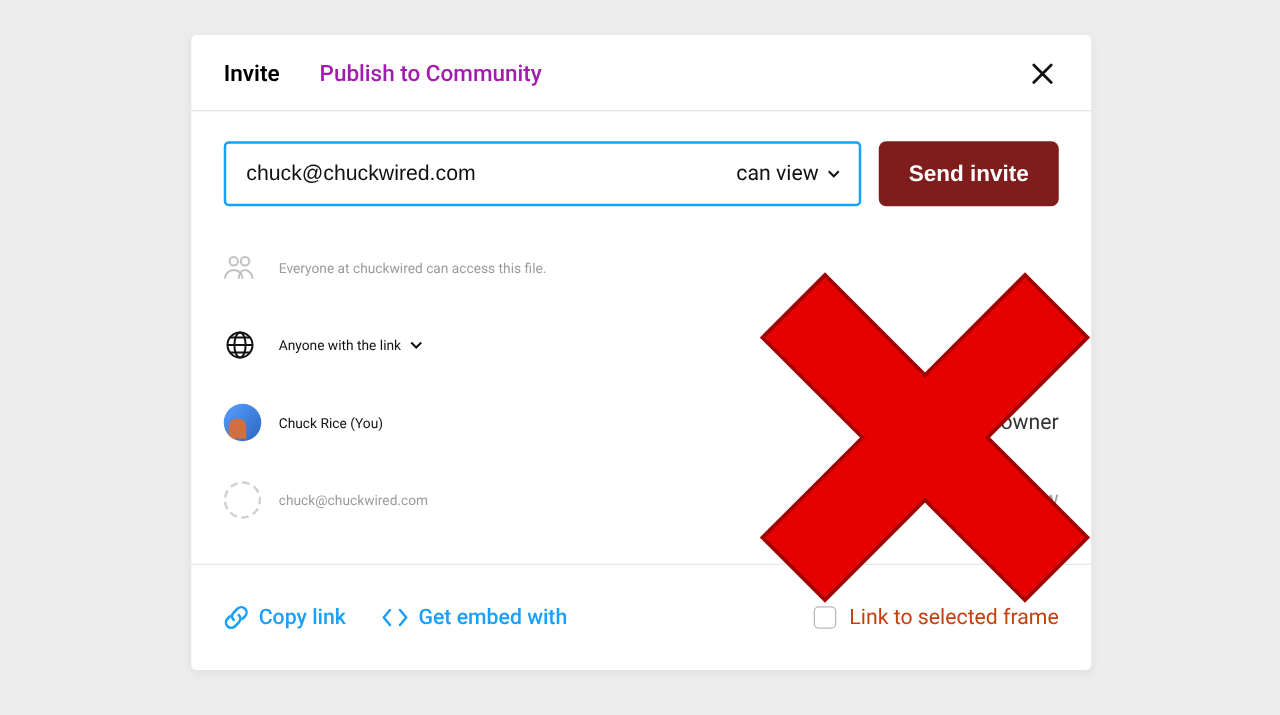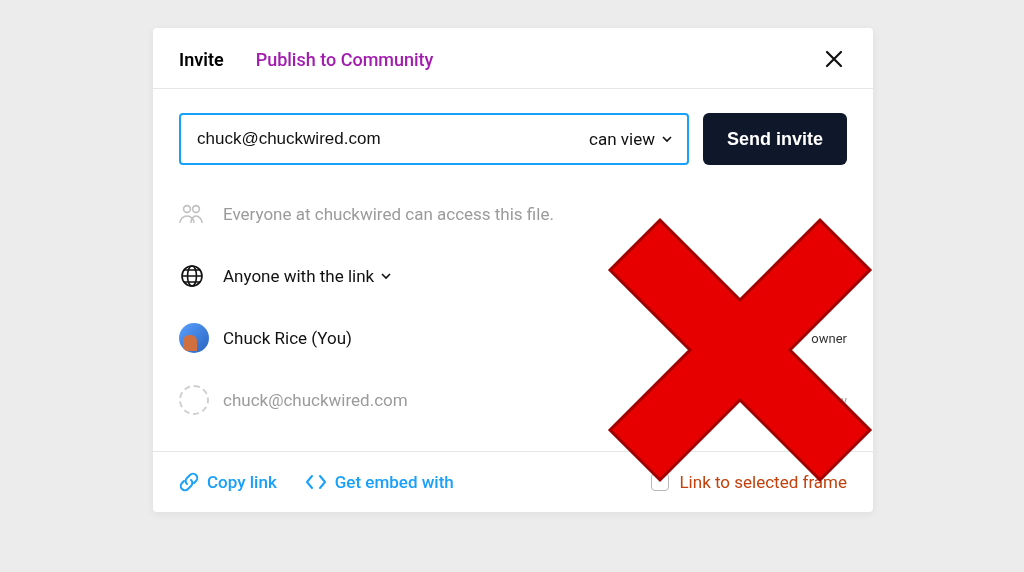--- a/index.html
+++ b/index.html
@@ -64,21 +64,21 @@
   }
   .perm-sel {
     font-size: 17px;
     color: #111;
     display: flex;
     align-items: center;
     gap: 6px;
     cursor: pointer;
   }
   .send-btn {
-    background: #0f172a;
+    background: #7f1d1d;
     color: #fff;
     border: none;
     border-radius: 6px;
     font-size: 18px;
     font-weight: 600;
     padding: 0 24px;
     height: 52px;
     cursor: pointer;
   }
   .list {
@@ -88,27 +88,27 @@
     display: flex;
     align-items: center;
     min-height: 62px;
   }
   .icon-col {
     width: 44px;
     display: flex;
     justify-content: flex-start;
   }
   .label {
-    font-size: 17px;
+    font-size: 11px;
     color: #111;
   }
   .muted { color: #9b9b9b; }
   .right {
     margin-left: auto;
-    font-size: 13px;
+    font-size: 17px;
     color: #333;
   }
   .right.muted { color: #9b9b9b; }
   .avatar {
     width: 30px; height: 30px; border-radius: 50%;
     background: linear-gradient(135deg,#5aa0ff,#2a64c0);
     position: relative;
     overflow: hidden;
   }
   .avatar::after {
@@ -117,21 +117,21 @@
     width: 14px; height: 16px;
     background: #d07040;
     border-radius: 6px 6px 0 0;
   }
   .pending-circle {
     width: 30px; height: 30px; border-radius: 50%;
     border: 2px dashed #d0d0d0;
   }
   .footer {
     border-top: 1px solid #e6e6e6;
-    padding: 20px 26px;
+    padding: 32px 26px;
     display: flex;
     align-items: center;
     gap: 28px;
   }
   .link-action {
     color: #18a0fb;
     font-size: 17px;
     font-weight: 500;
     display: flex;
     align-items: center;

